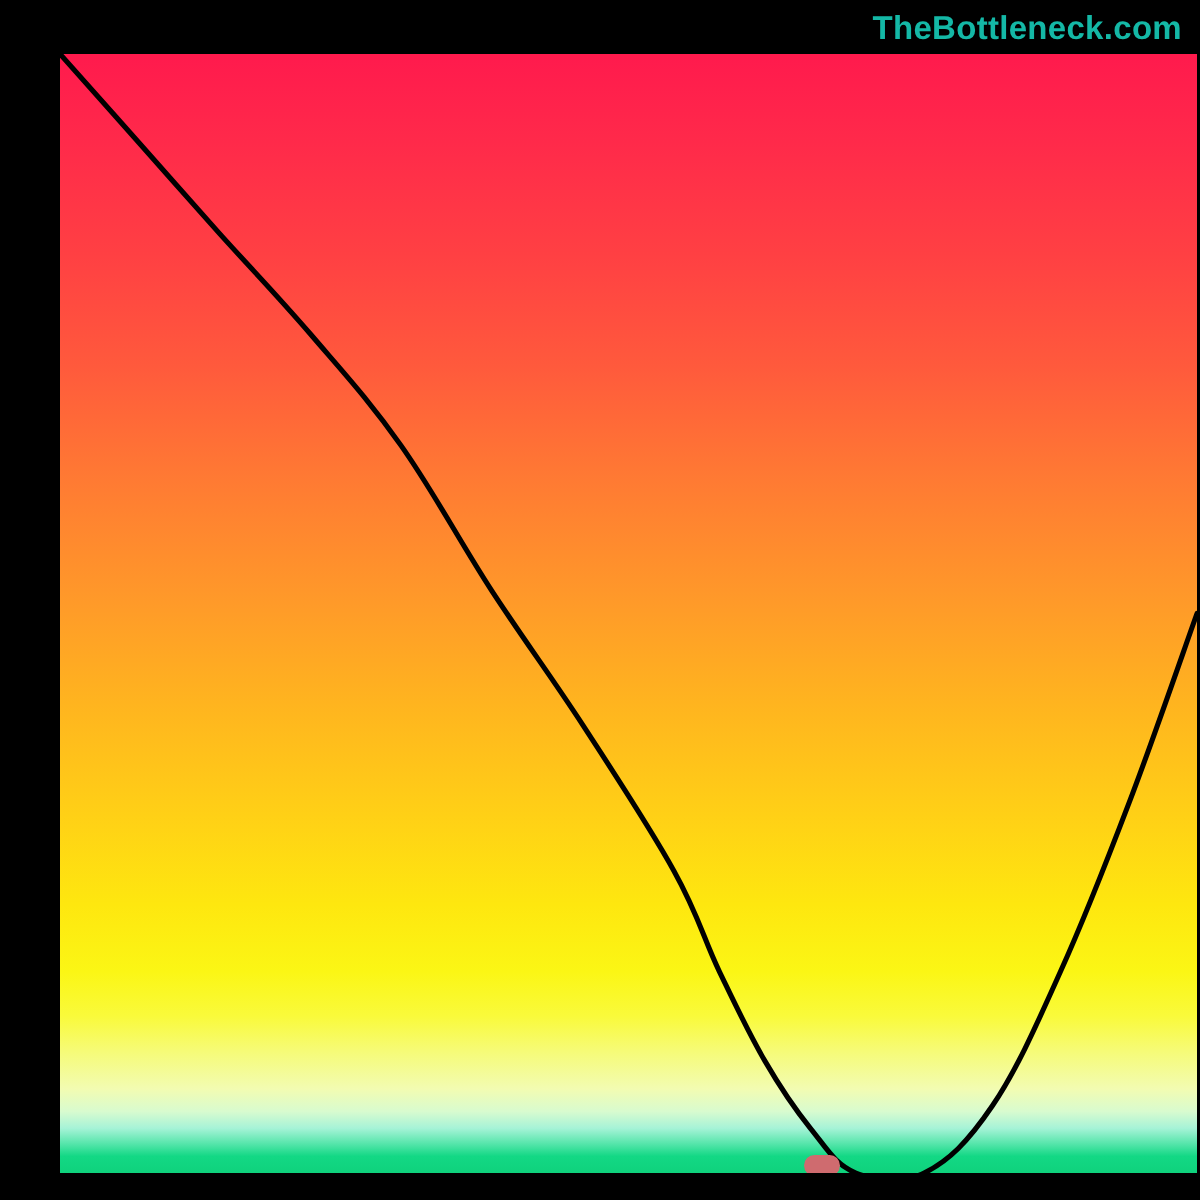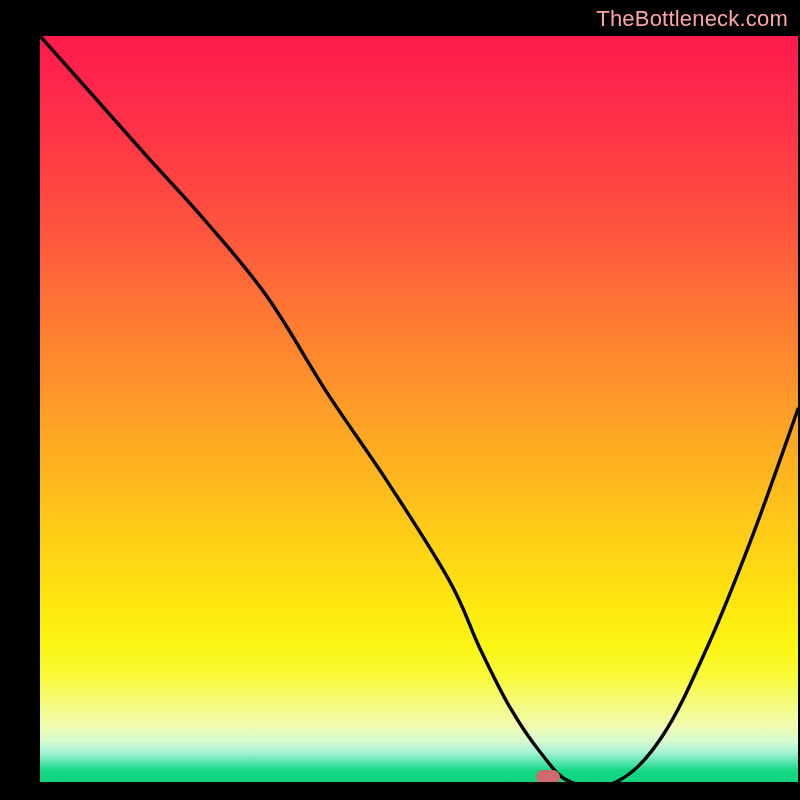--- a/index.html
+++ b/index.html
@@ -15,22 +15,22 @@
     position: relative;
     width: 800px;
     height: 800px;
     background: #000;
   }
   .watermark {
     position: absolute;
     top: 6px;
     right: 12px;
     font-size: 22px;
-    font-weight: 400;
-    color: #fca5a5;
+    font-weight: 700;
+    color: #14b8a6;
     letter-spacing: 0.2px;
     z-index: 20;
   }
   .plot-area {
     position: absolute;
     left: 40px;
     top: 36px;
     width: 758px;
     height: 746px;
     overflow: hidden;

